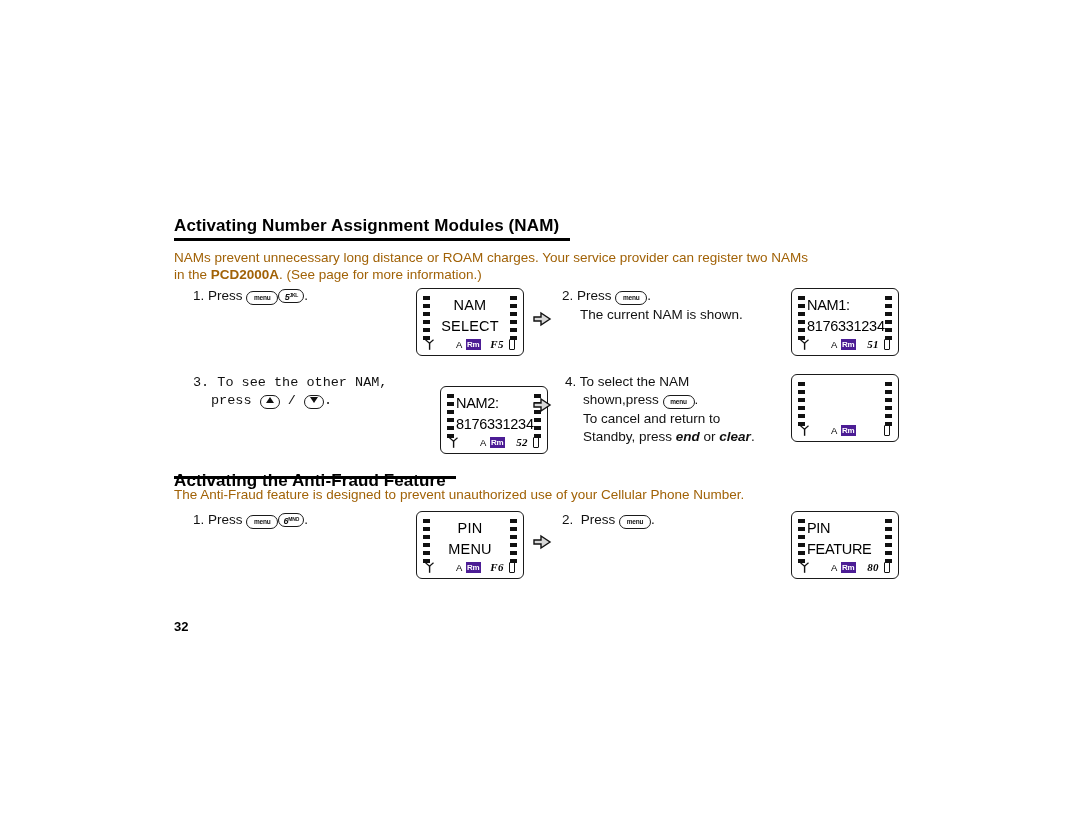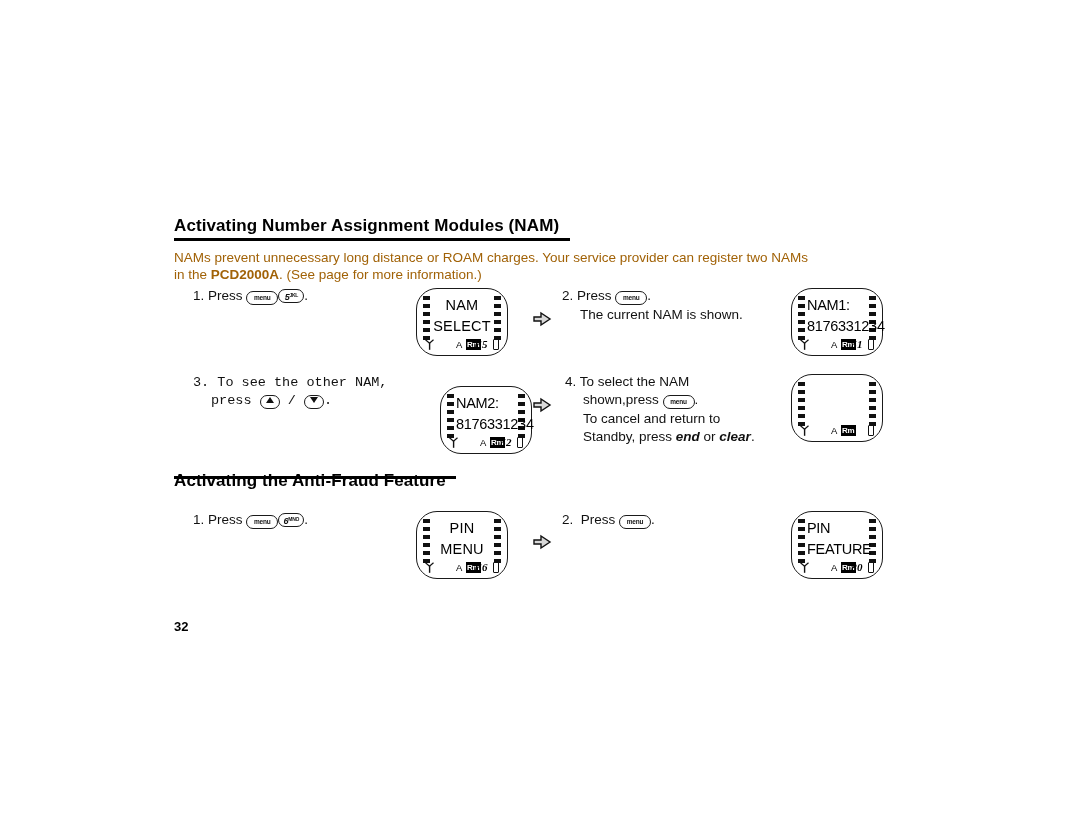--- a/index.html
+++ b/index.html
@@ -90,24 +90,24 @@
     border-left: 4px solid transparent;
     border-right: 4px solid transparent;
     vertical-align: 1px;
   }
   .key .tri-up { border-bottom: 6px solid #111; }
   .key .tri-dn { border-top: 6px solid #111; }
 
   
   .lcd {
     position: absolute;
-    width: 92px;
+    width: 108px;
     height: 68px;
     border: 1.6px solid #1a1a1a;
-    border-radius: 21px;
+    border-radius: 6px;
     background: #ffffff;
     box-sizing: border-box;
   }
   .lcd .bars {
     position: absolute;
     top: 7px;
     width: 7px;
     height: 44px;
     display: flex;
     flex-direction: column;
@@ -150,21 +150,21 @@
   .st-a {
     position: absolute;
     left: 32px; top: 1px;
     font-size: 9.5px;
     font-weight: normal;
     line-height: 11px;
   }
   .st-rm {
     position: absolute;
     left: 42px; top: 1px;
-    background: #000000;
+    background: #4c1d95;
     color: #fff;
     font-size: 8px;
     font-weight: bold;
     line-height: 11px;
     height: 11px;
     padding: 0 1px;
     letter-spacing: -0.2px;
   }
   .st-code {
     position: absolute;
@@ -398,20 +398,23 @@
       <span class="st-a">A</span>
       <span class="st-rm">Rm</span>
       <span class="st-code"></span>
       <span class="st-batt"></span>
     </div>
   </div>
 
   <div class="section-heading" style="left:174px; top:455px;margin-top:16px;">Activating the Anti-Fraud Feature</div>
   <div class="section-rule" style="left:174px; top:476px; width:282px;"></div>
 
+  <div class="body-para" style="left:174px; top:486px; width:700px;">
+    <span>The Anti-Fraud feature is designed to prevent unauthorized use of your Cellular Phone Number.</span>
+  </div>
 
   <div class="step" style="left:193px; top:511px;">
     <span class="num">1.</span>
     <span>Press</span>
     <span class="key menu"><span>menu</span></span><span class="key num"><span class="big">6</span><span class="sup">MNO</span></span><span>.</span>
   </div>
 
   <div class="step" style="left:562px; top:511px;">
     <span class="num">2.</span>
     &nbsp;<span>Press</span>

